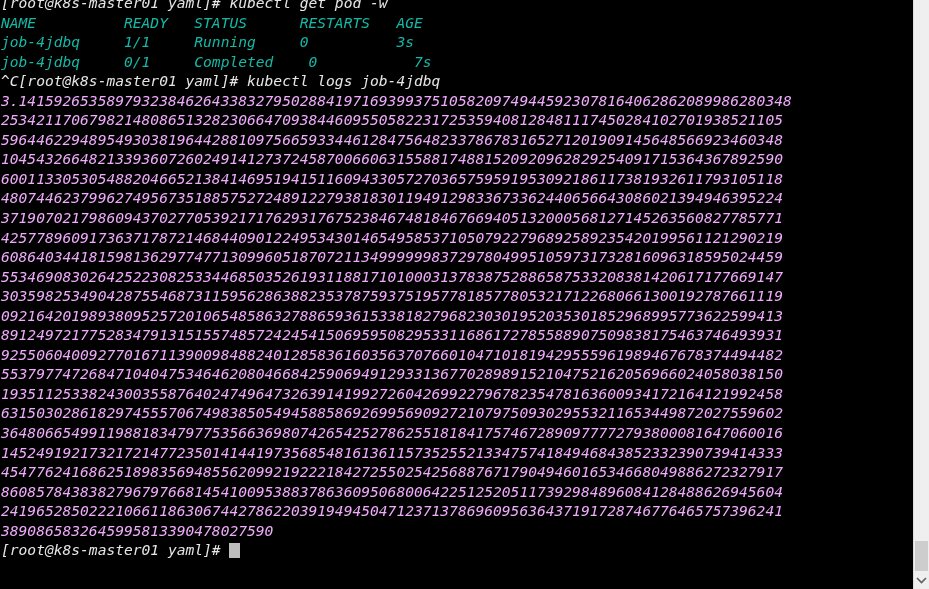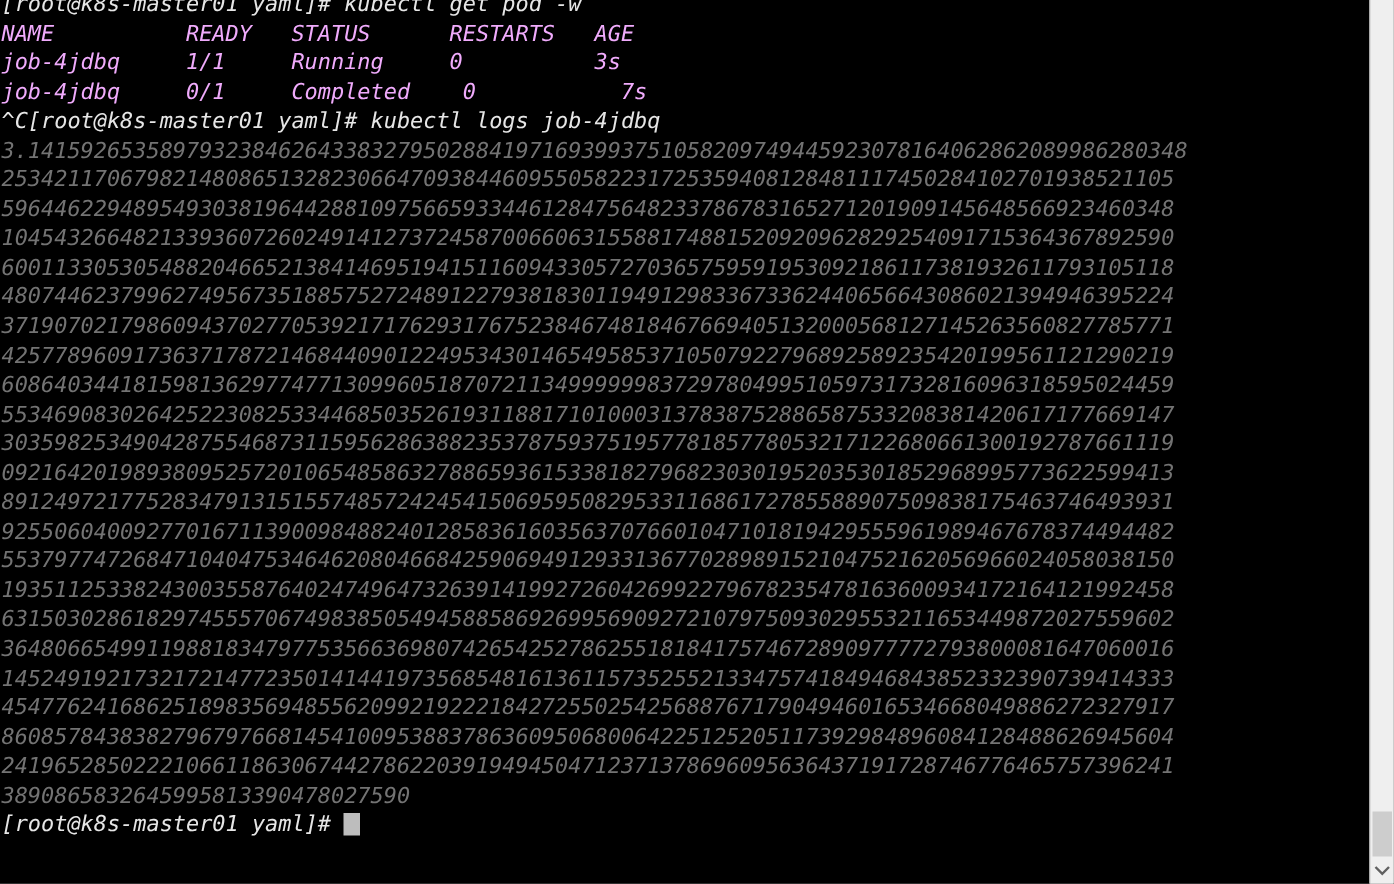--- a/index.html
+++ b/index.html
@@ -39,22 +39,22 @@
     line-height: 19.55px;
     letter-spacing: 0px;
     white-space: pre;
     color: #d8d8d8;
   }
   .line {
     height: 19.55px;
     white-space: pre;
     padding-left: 1px;
   }
-  .c-white   { color: #f0abfc; }
-  .c-digits  { color: #737373; }
+  .c-white   { color: #14b8a6; }
+  .c-digits  { color: #f0abfc; }
   .c-prompt  { color: #e6e6e6; }
   .cursor {
     display: inline-block;
     width: 10.05px;
     height: 15px;
     background: #bdbdbd;
     vertical-align: -3px;
   }
 
   

